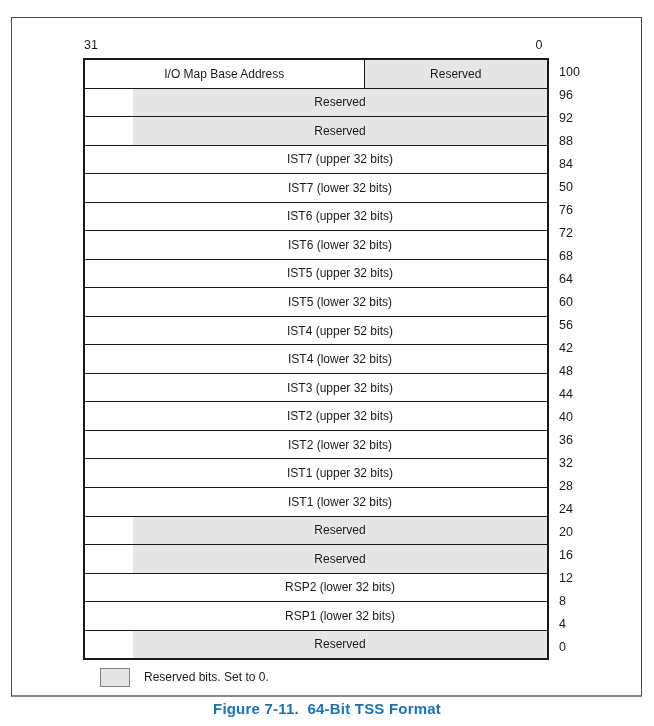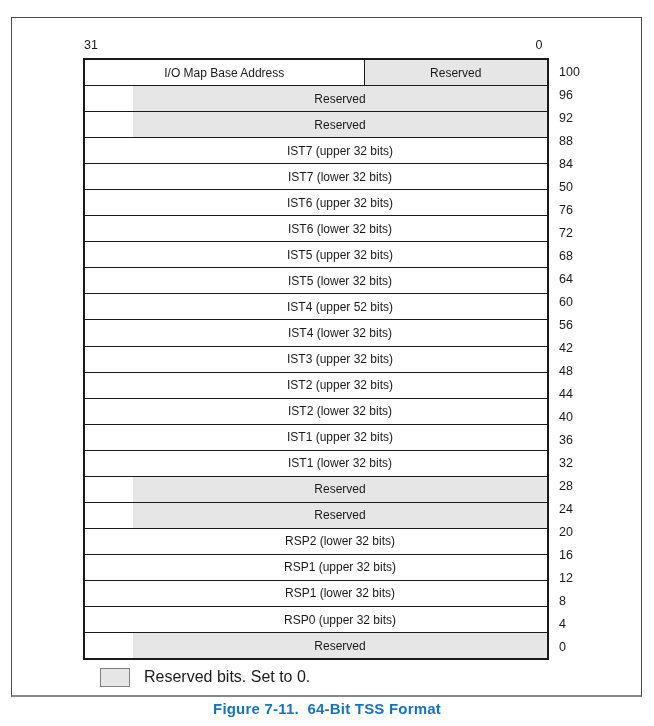--- a/index.html
+++ b/index.html
@@ -45,21 +45,21 @@
   .offset-column {
     position: absolute;
     left: 547px; top: 42px;
     width: 50px; height: 598px;
     display: flex; flex-direction: column;
   }
   .offset { flex: 1; display: flex; align-items: center; font-size: 12.5px; }
 
   .legend { position: absolute; left: 88px; top: 649px; height: 20px; display: flex; align-items: center; }
   .legend-swatch { width: 30px; height: 19px; border: 1px solid #808080; margin-right: 14px; }
-  .legend-text { font-size: 16px; }
+  .legend-text { font-size: 12px; }
 
   .figure-caption {
     position: absolute;
     left: 0; top: 700px; width: 654px;
     text-align: center;
     font-size: 15px; font-weight: bold;
     letter-spacing: 0.2px;
   }
 </style>
 </head>
@@ -126,27 +126,21 @@
       <div class="row">
         <div class="cell reserved" style="background: rgb(230, 230, 230);">Reserved</div>
       </div>
       <div class="row">
         <div class="cell reserved" style="background: rgb(230, 230, 230);">Reserved</div>
       </div>
       <div class="row">
         <div class="cell">RSP2 (lower 32 bits)</div>
       </div>
       <div class="row">
-        <div class="cell">RSP1 (upper 32 bits)</div>
-      </div>
-      <div class="row">
         <div class="cell">RSP1 (lower 32 bits)</div>
-      </div>
-      <div class="row">
-        <div class="cell">RSP0 (upper 32 bits)</div>
       </div>
       <div class="row">
         <div class="cell reserved" style="background: rgb(230, 230, 230);">Reserved</div>
       </div>
     </div>
 
   <div class="offset-column" id="offset-column">
       <div class="offset">100</div>
       <div class="offset">96</div>
       <div class="offset">92</div>

